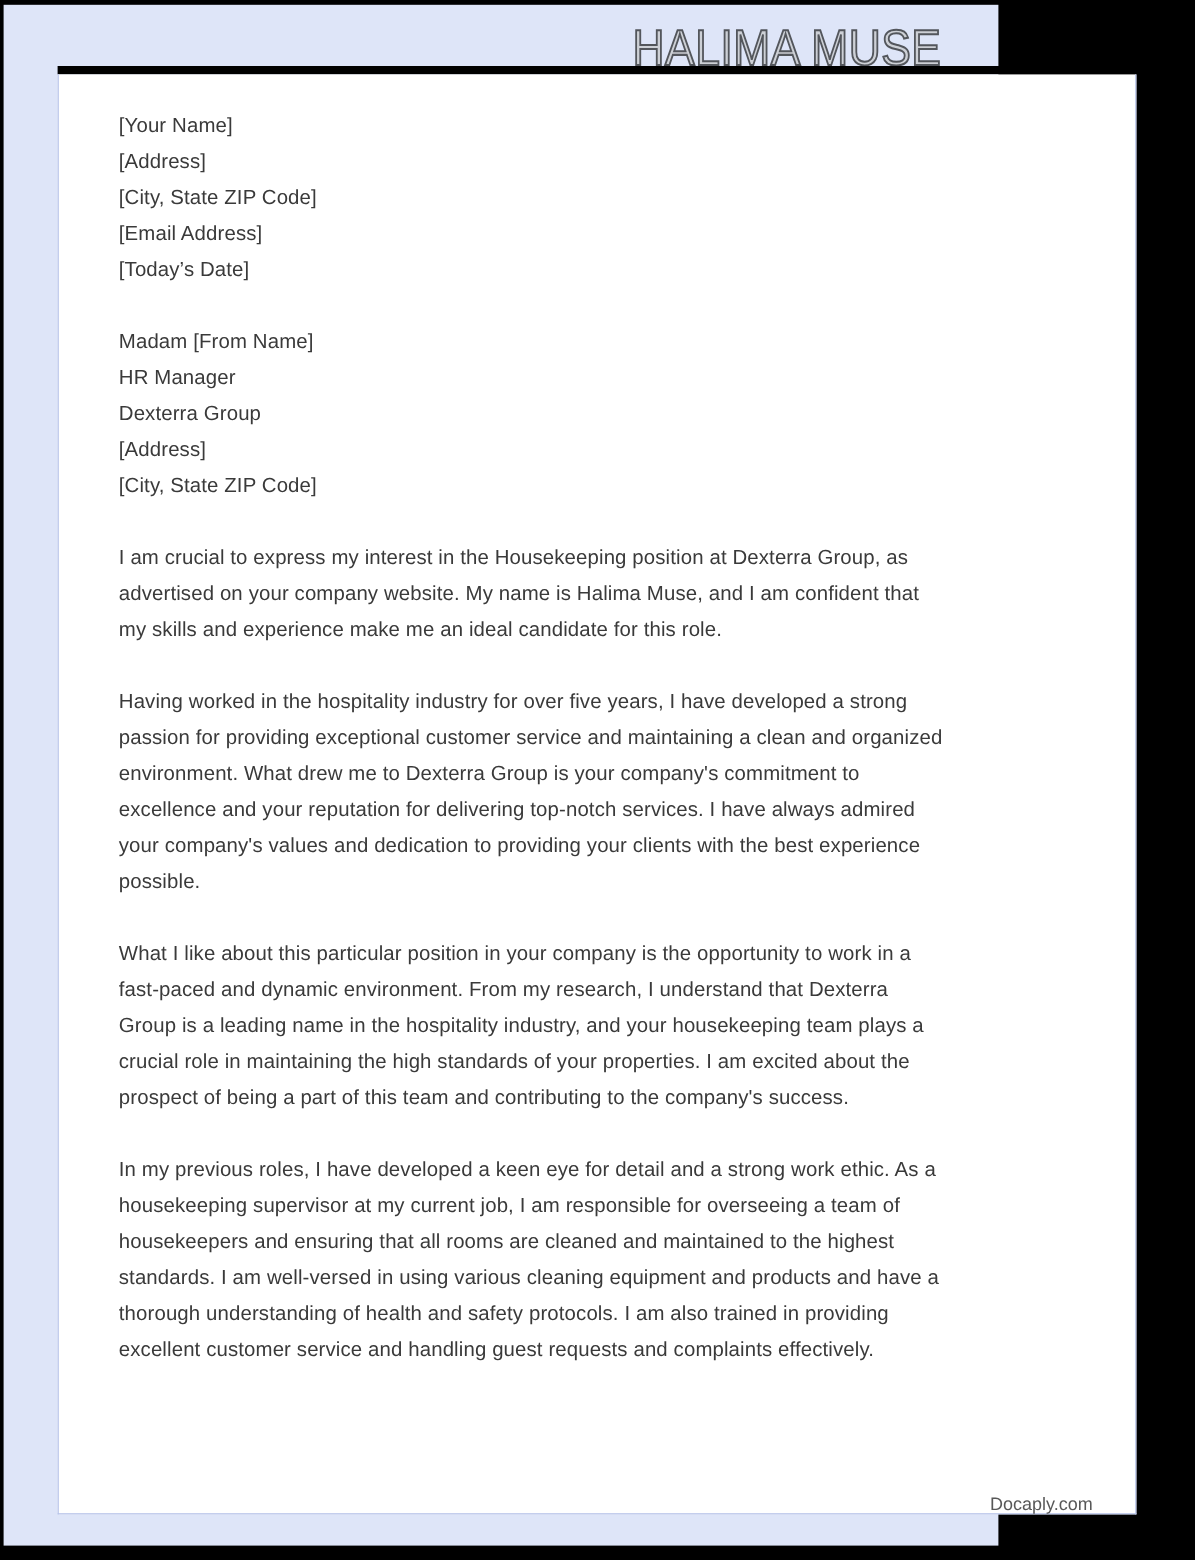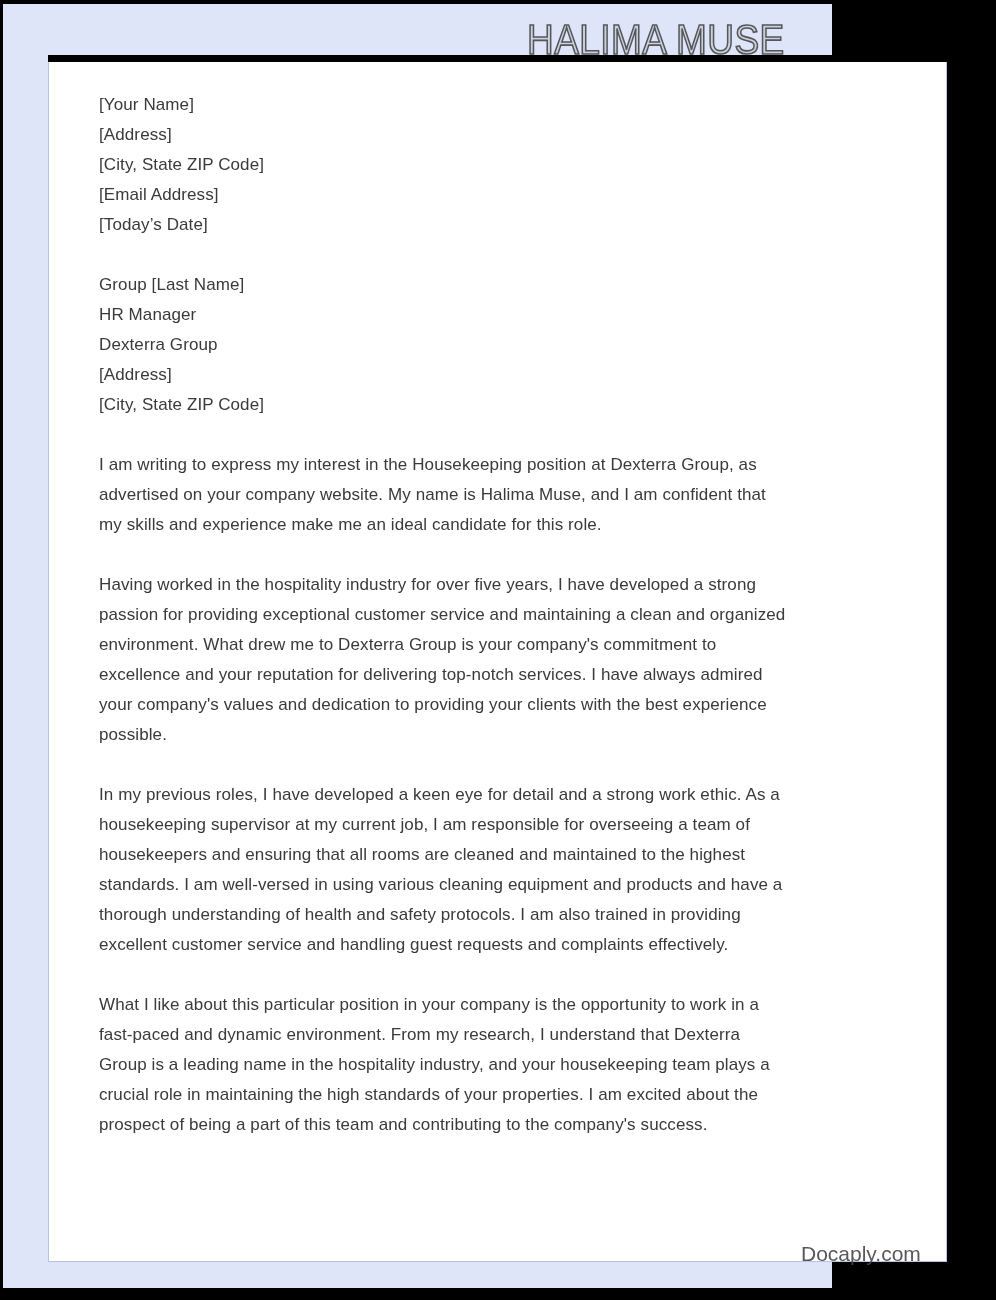--- a/index.html
+++ b/index.html
@@ -49,22 +49,22 @@
   .block {
     margin: 0 0 30px 0;
     font-size: 17px;
     line-height: 30px;
     color: var(--text, #3a3a3a);
     white-space: pre;
     letter-spacing: 0.1px;
   }
   .watermark {
     position: absolute;
-    left: 798px; top: 1241px;
-    font-size: 21px;
+    left: 822px; top: 1241px;
+    font-size: 15px;
     line-height: 18px;
     color: var(--watermark_color, #474747);
     z-index: 5;
     opacity: 0.9;
   }
 </style>
 </head>
 <body>
 
 <div class="canvas">
@@ -74,49 +74,49 @@
   <div class="header-bar"></div>
 
   <div class="page">
 
     <div class="block">[Your Name]
 [Address]
 [City, State ZIP Code]
 [Email Address]
 [Today’s Date]</div>
 
-    <div class="block">Group [Last Name]
+    <div class="block">Madam [From Name]
 HR Manager
 Dexterra Group
 [Address]
 [City, State ZIP Code]</div>
 
 
-    <div class="block">I am writing to express my interest in the Housekeeping position at Dexterra Group, as
+    <div class="block">I am crucial to express my interest in the Housekeeping position at Dexterra Group, as
 advertised on your company website. My name is Halima Muse, and I am confident that
 my skills and experience make me an ideal candidate for this role.</div>
 
     <div class="block">Having worked in the hospitality industry for over five years, I have developed a strong
 passion for providing exceptional customer service and maintaining a clean and organized
 environment. What drew me to Dexterra Group is your company's commitment to
 excellence and your reputation for delivering top-notch services. I have always admired
 your company's values and dedication to providing your clients with the best experience
 possible.</div>
 
+    <div class="block">What I like about this particular position in your company is the opportunity to work in a
+fast-paced and dynamic environment. From my research, I understand that Dexterra
+Group is a leading name in the hospitality industry, and your housekeeping team plays a
+crucial role in maintaining the high standards of your properties. I am excited about the
+prospect of being a part of this team and contributing to the company's success.</div>
+
     <div class="block">In my previous roles, I have developed a keen eye for detail and a strong work ethic. As a
 housekeeping supervisor at my current job, I am responsible for overseeing a team of
 housekeepers and ensuring that all rooms are cleaned and maintained to the highest
 standards. I am well-versed in using various cleaning equipment and products and have a
 thorough understanding of health and safety protocols. I am also trained in providing
 excellent customer service and handling guest requests and complaints effectively.</div>
-
-    <div class="block">What I like about this particular position in your company is the opportunity to work in a
-fast-paced and dynamic environment. From my research, I understand that Dexterra
-Group is a leading name in the hospitality industry, and your housekeeping team plays a
-crucial role in maintaining the high standards of your properties. I am excited about the
-prospect of being a part of this team and contributing to the company's success.</div>
 
 
   </div>
 
   <div class="watermark">Docaply.com</div>
 
 </div>
 
 </body></html>

